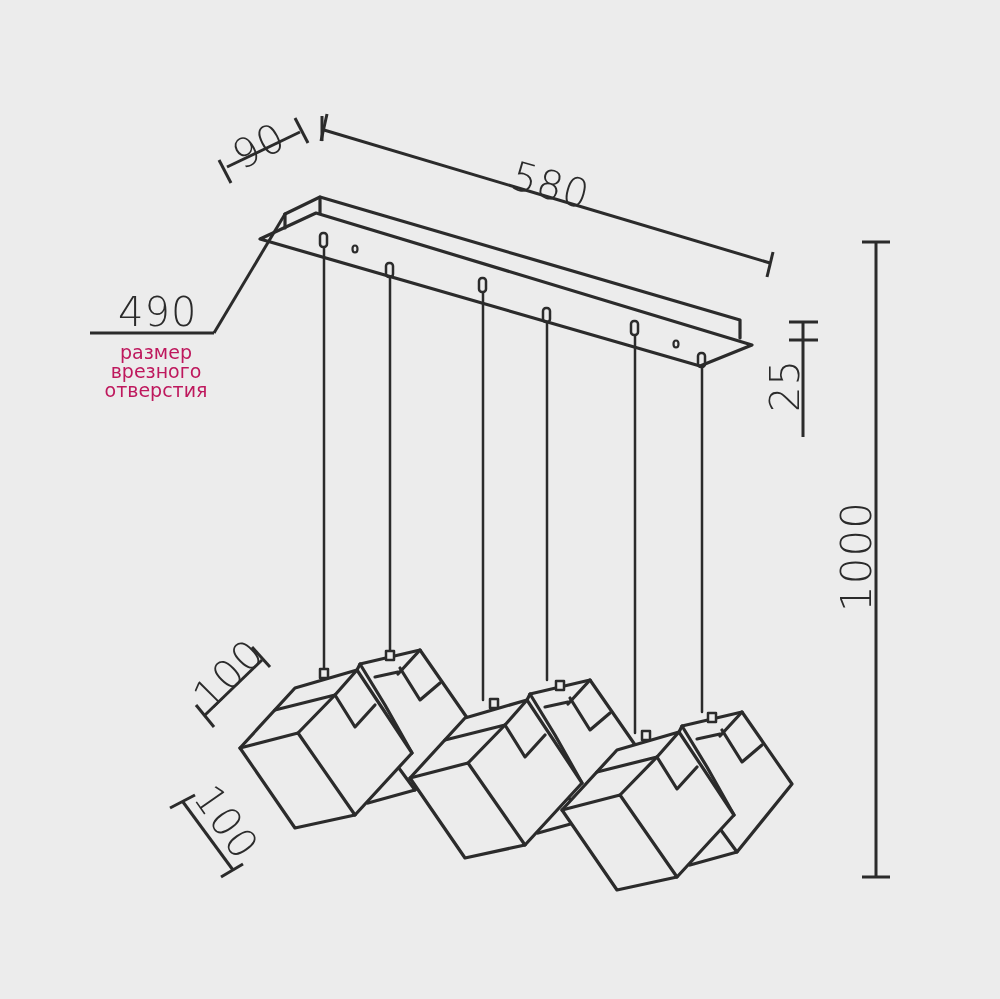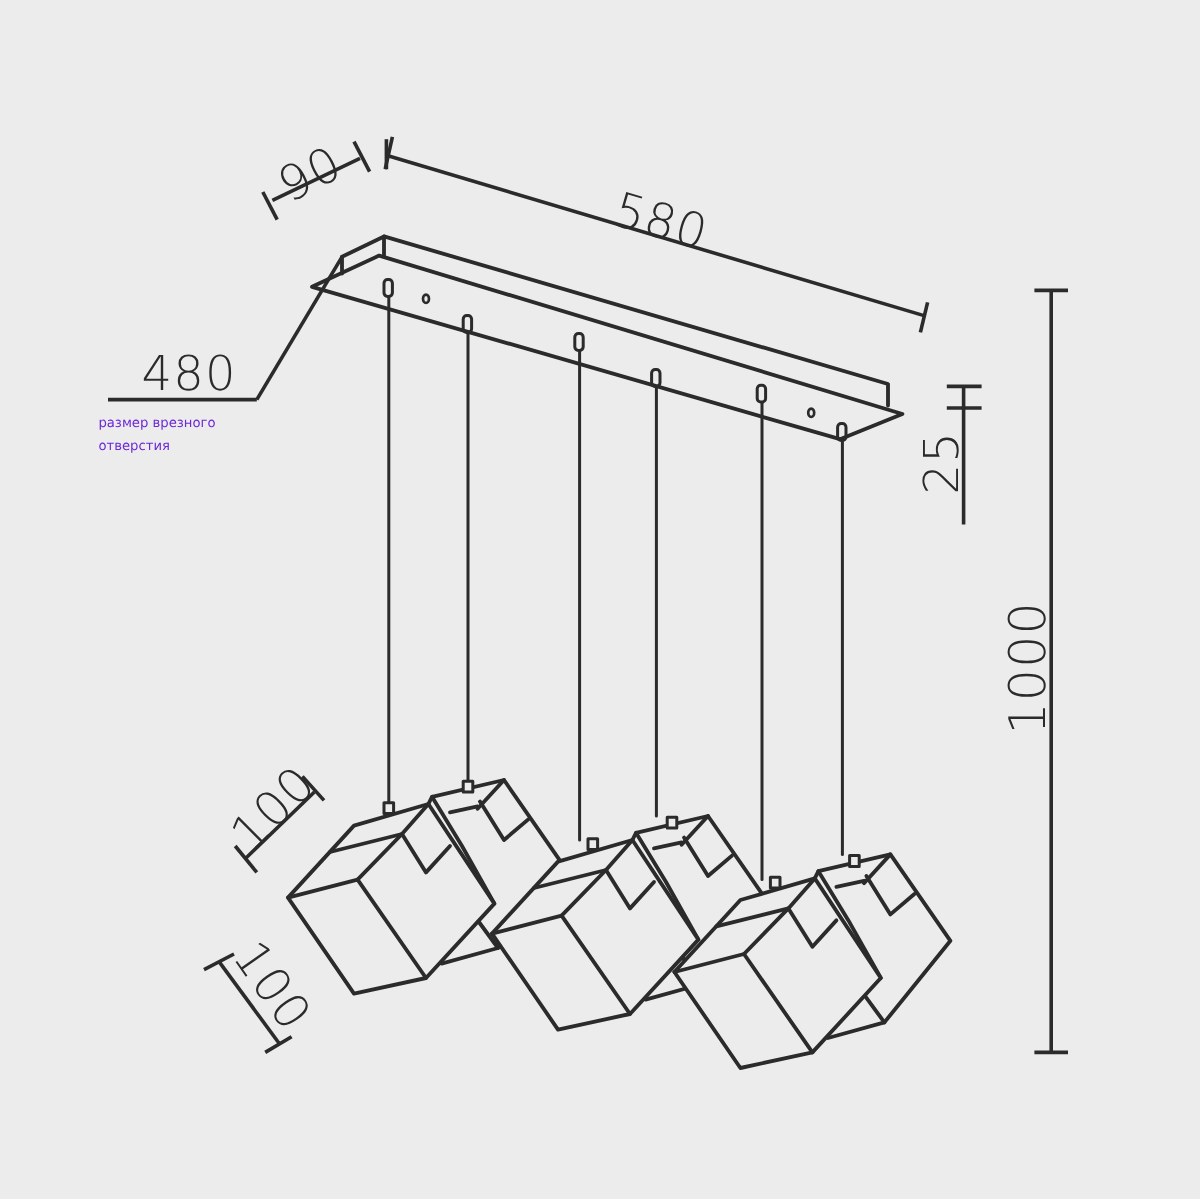--- a/index.html
+++ b/index.html
@@ -1,21 +1,21 @@
 <!DOCTYPE html>
 <html><head>
 <meta charset="utf-8">
 <style>
   html,body{margin:0;padding:0;background:#ececec;}
   #stage{position:relative;width:1000px;height:999px;background:#ececec;overflow:hidden;font-family:"DejaVu Sans","Liberation Sans",sans-serif;color:#2b2b2b;}
   svg{position:absolute;left:0;top:0;}
   .ln{stroke:#2b2b2b;stroke-width:3.2;fill:none;stroke-linejoin:round;stroke-linecap:round;}
   .dim{stroke:#2b2b2b;stroke-width:3;fill:none;}
   .lbl{position:absolute;font-size:40px;font-weight:300;letter-spacing:1px;white-space:nowrap;line-height:1;transform-origin:0 0;}
-  .note{position:absolute;font-size:11px;line-height:19px;text-align:left;color:#6d28d9;}
+  .note{position:absolute;font-size:19px;line-height:19px;text-align:center;color:#be185d;}
 </style>
 </head>
 <body>
 
 <div id="stage">
 <svg width="1000" height="999" viewBox="0 0 1000 999">
 
   <g>
     <line class="dim" x1="227" y1="167" x2="300" y2="132"></line>
     <line class="dim" x1="219" y1="160" x2="231" y2="183"></line>
@@ -119,21 +119,21 @@
 
   <g>
     <line class="dim" x1="876" y1="242" x2="876" y2="877"></line>
     <line class="dim" x1="862" y1="242" x2="890" y2="242"></line>
     <line class="dim" x1="862" y1="877" x2="890" y2="877"></line>
   </g>
 </svg>
 
   <div class="lbl" style="left:226px;top:140px;transform:rotate(-27deg);">90</div>
   <div class="lbl" style="left:518px;top:155px;transform:rotate(16deg);">580</div>
-  <div class="lbl" style="left:118px;top:292px;">480</div>
+  <div class="lbl" style="left:118px;top:292px;">490</div>
   <div class="note" style="left:82px;top:343px;width:148px;">
     <div>размер врезного</div>
     <div>отверстия</div>
   </div>
   <div class="lbl" style="left:765px;top:412px;transform:rotate(-90deg);">25</div>
   <div class="lbl" style="left:836px;top:612px;transform:rotate(-90deg);font-size:42px;">1000</div>
   <div class="lbl" style="left:186px;top:688px;transform:rotate(-45deg);">100</div>
   <div class="lbl" style="left:220px;top:778px;transform:rotate(55deg);">100</div>
 </div>
 

